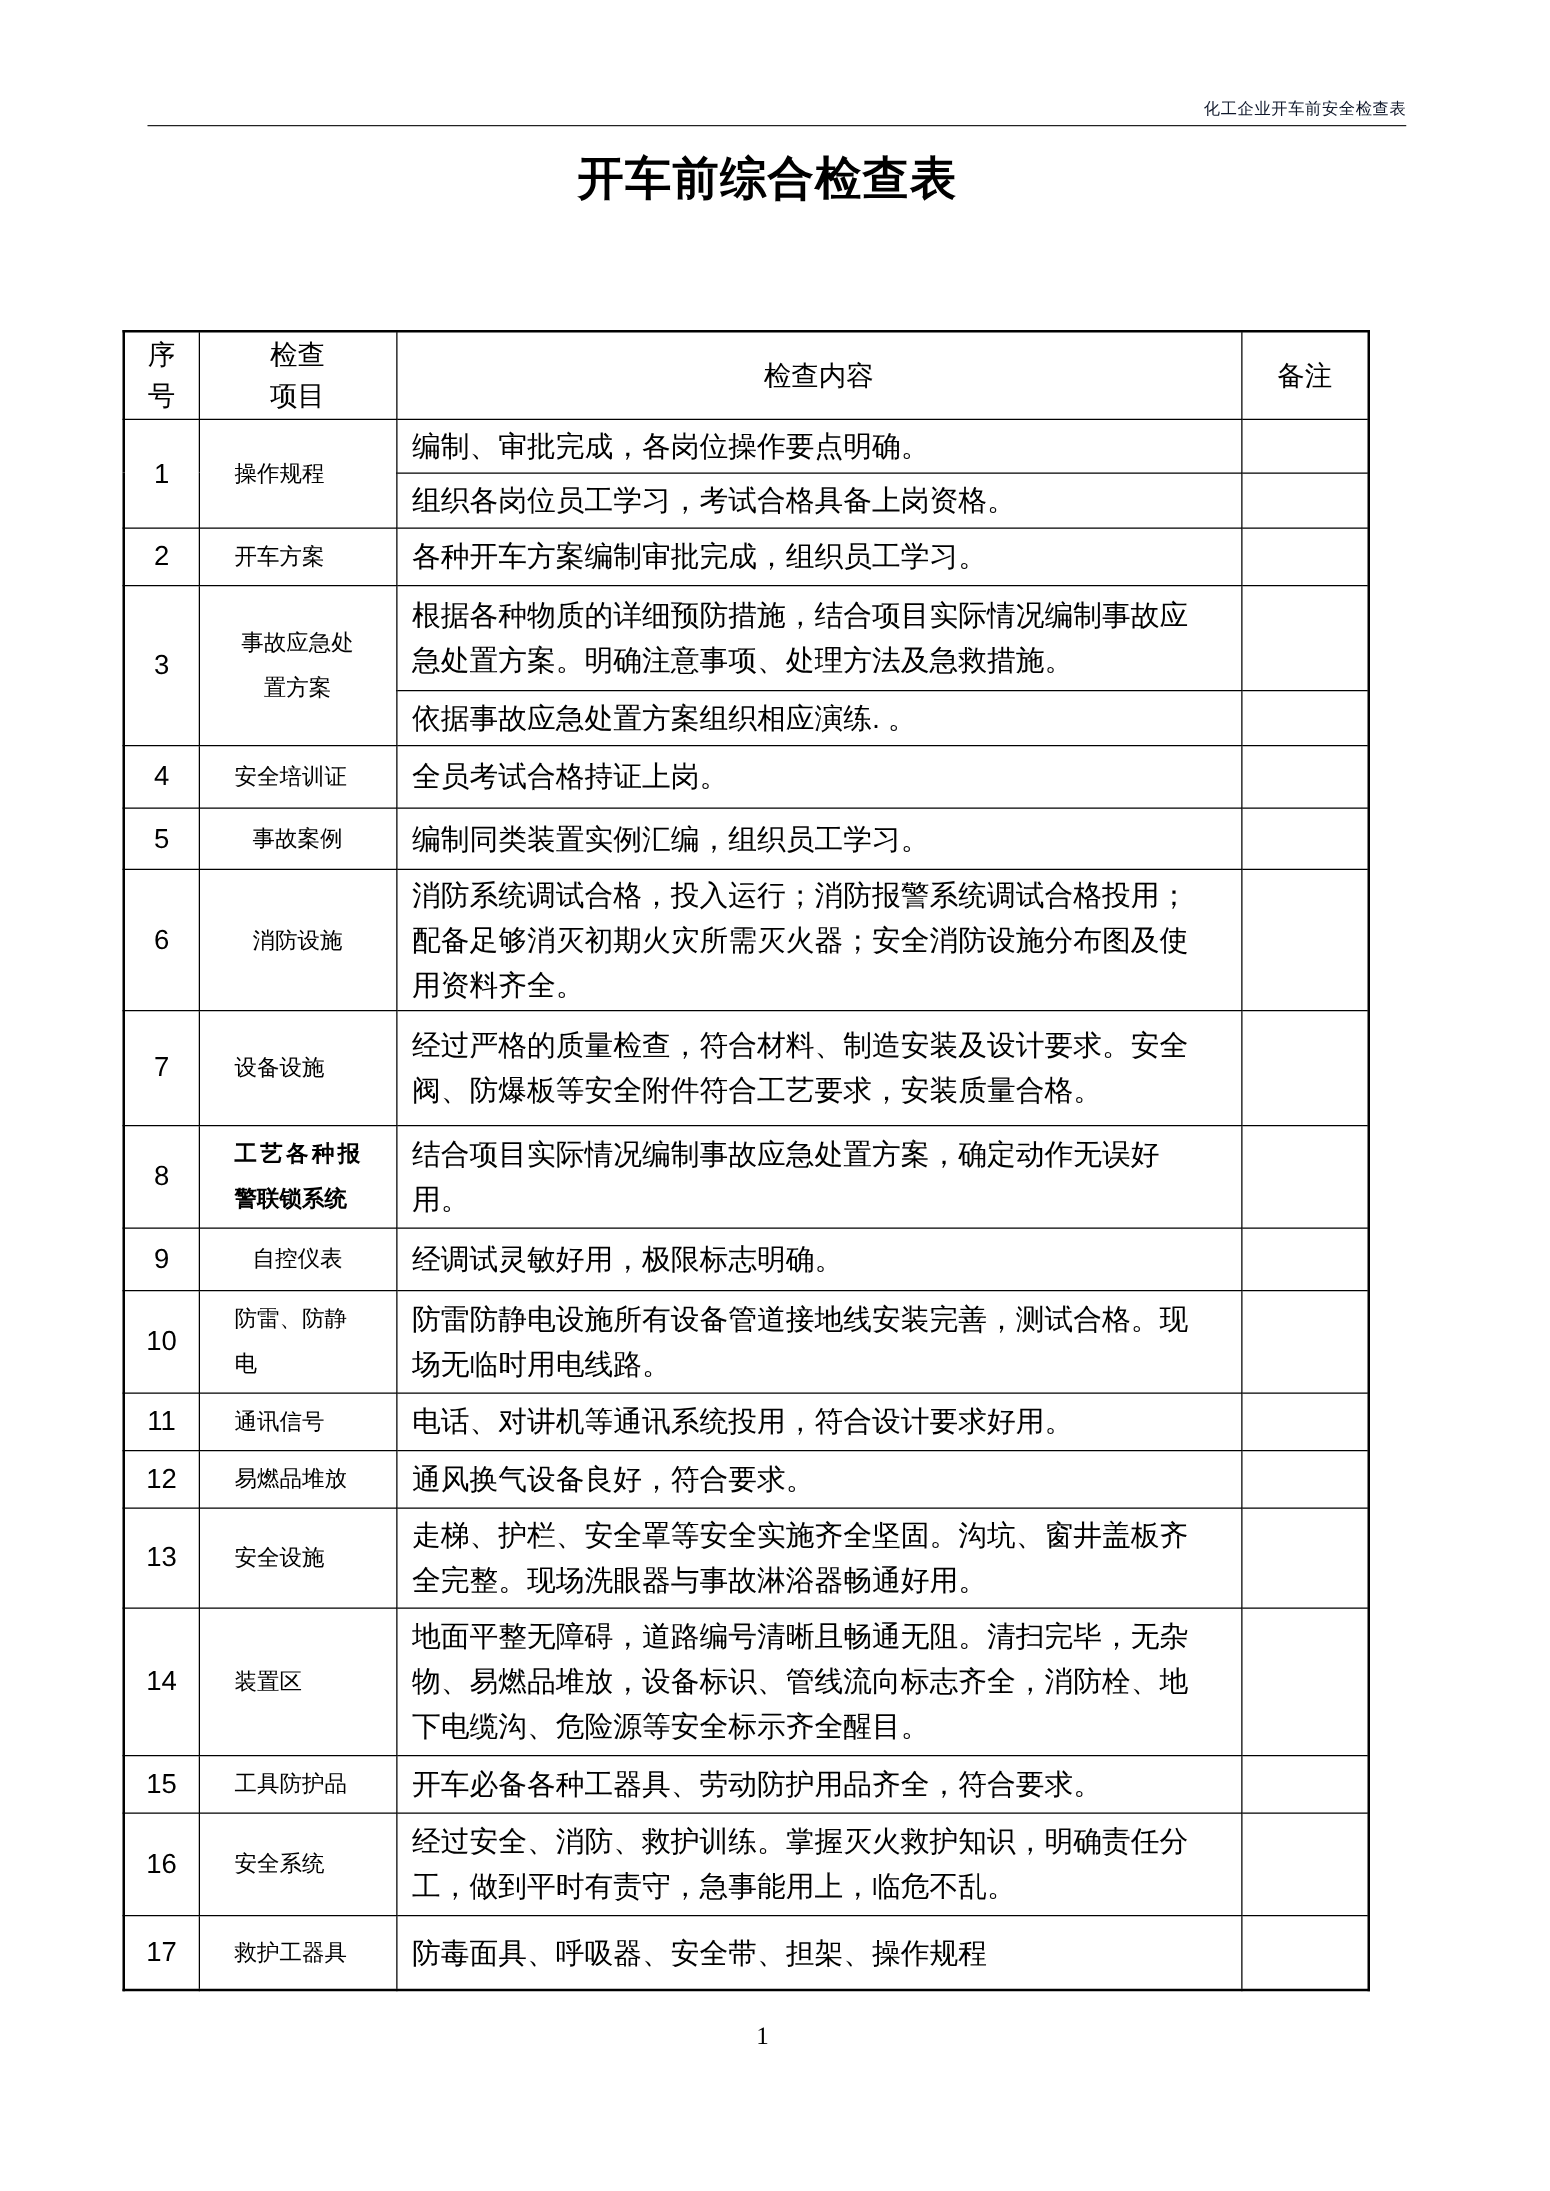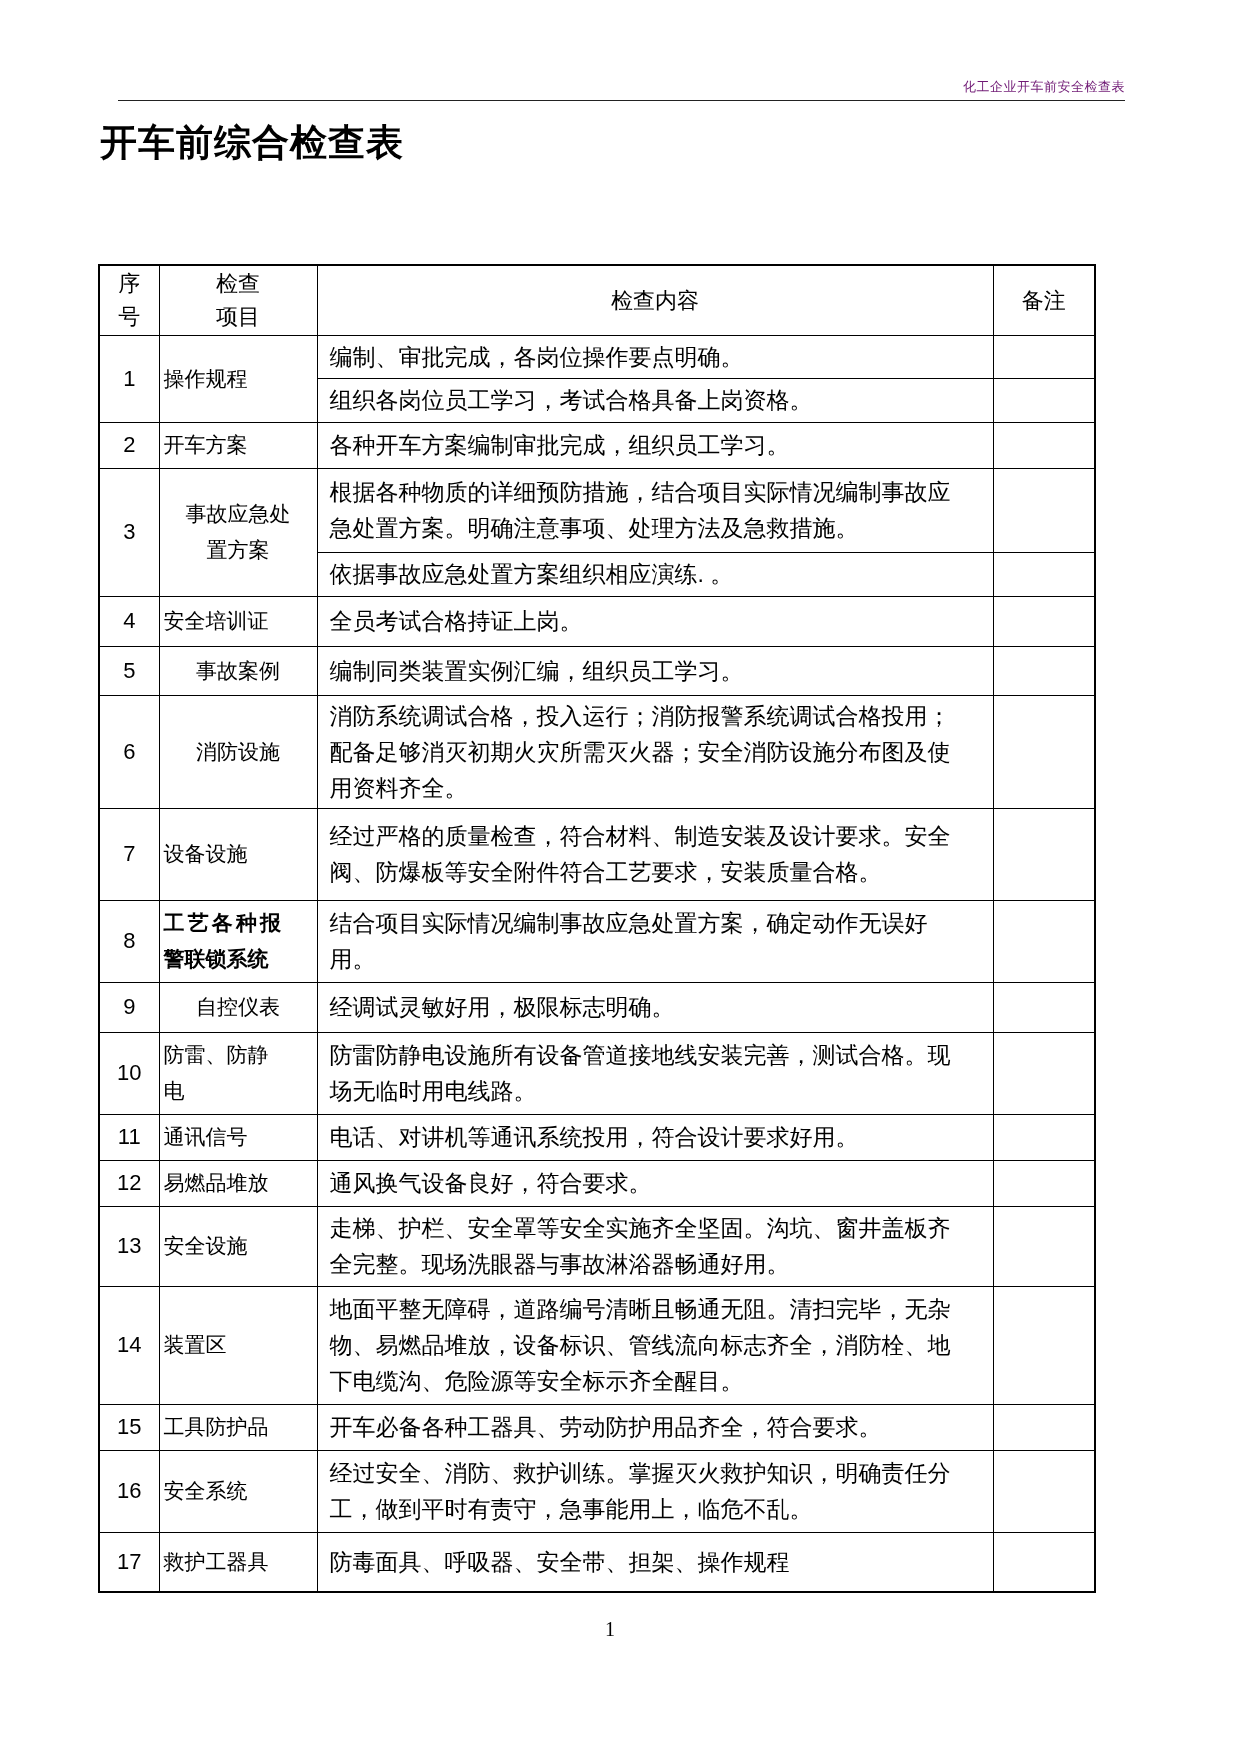--- a/index.html
+++ b/index.html
@@ -8,28 +8,29 @@
     width:1240px; height:1753px;
     margin:0 auto;
     background:#ffffff;
     font-family:"Liberation Sans", sans-serif;
     color:#000;
   }
   .header-note {
     position:absolute; top:78px; left:118px; width:1007px;
     text-align:right;
     font-family:Liberation Sans, sans-serif;
-    font-size:13px; letter-spacing:0.5px; color:#701a75;
+    font-size:13px; letter-spacing:0.5px; color:#0f172a;
   }
   .header-rule {
     position:absolute; top:100px; left:118px; width:1007px; height:0;
     border-top:1.5px solid #222;
   }
   .doc-title {
-    position:absolute; top:118px; left:100px; width:996px;
+    position:absolute; top:118px; left:116px; width:996px;
+    text-align:center;
     font-size:37px; font-weight:bold; letter-spacing:1px;
   }
   table.check {
     position:absolute; top:264px; left:98px;
     width:996px;
     border-collapse:collapse;
     table-layout:fixed;
     border:2px solid #000;
   }
   table.check td, table.check th {
@@ -40,21 +41,21 @@
   }
   th.c-no, th.c-item, th.c-content, th.c-remark {
     font-weight:bold; font-size:22px; text-align:center; line-height:33px;
   }
   .vw1 { display:inline-block; width:1.1em; text-align:center; }
   .vw2 { display:inline-block; width:2.2em; text-align:center; }
   td.c-no {
     text-align:center; font-size:22px; line-height:26px;
   }
   td.c-item {
-    font-size:21px; line-height:36px; padding:2px 4px;
+    font-size:18px; line-height:36px; padding:2px 28px;
   }
   td.c-item .it { display:block; max-width:5em; text-align:left; }
   td.c-item .it.c { margin:4px auto; text-align:center; }
   td.c-item .it.j { max-width:5.6em; text-align:justify; text-align-last:auto;font-weight:bold; }
   td.c-content {
     font-size:23px; line-height:36px;
     padding:2px 24px 2px 12px;
     text-align:left;
   }
   td.c-remark { }

